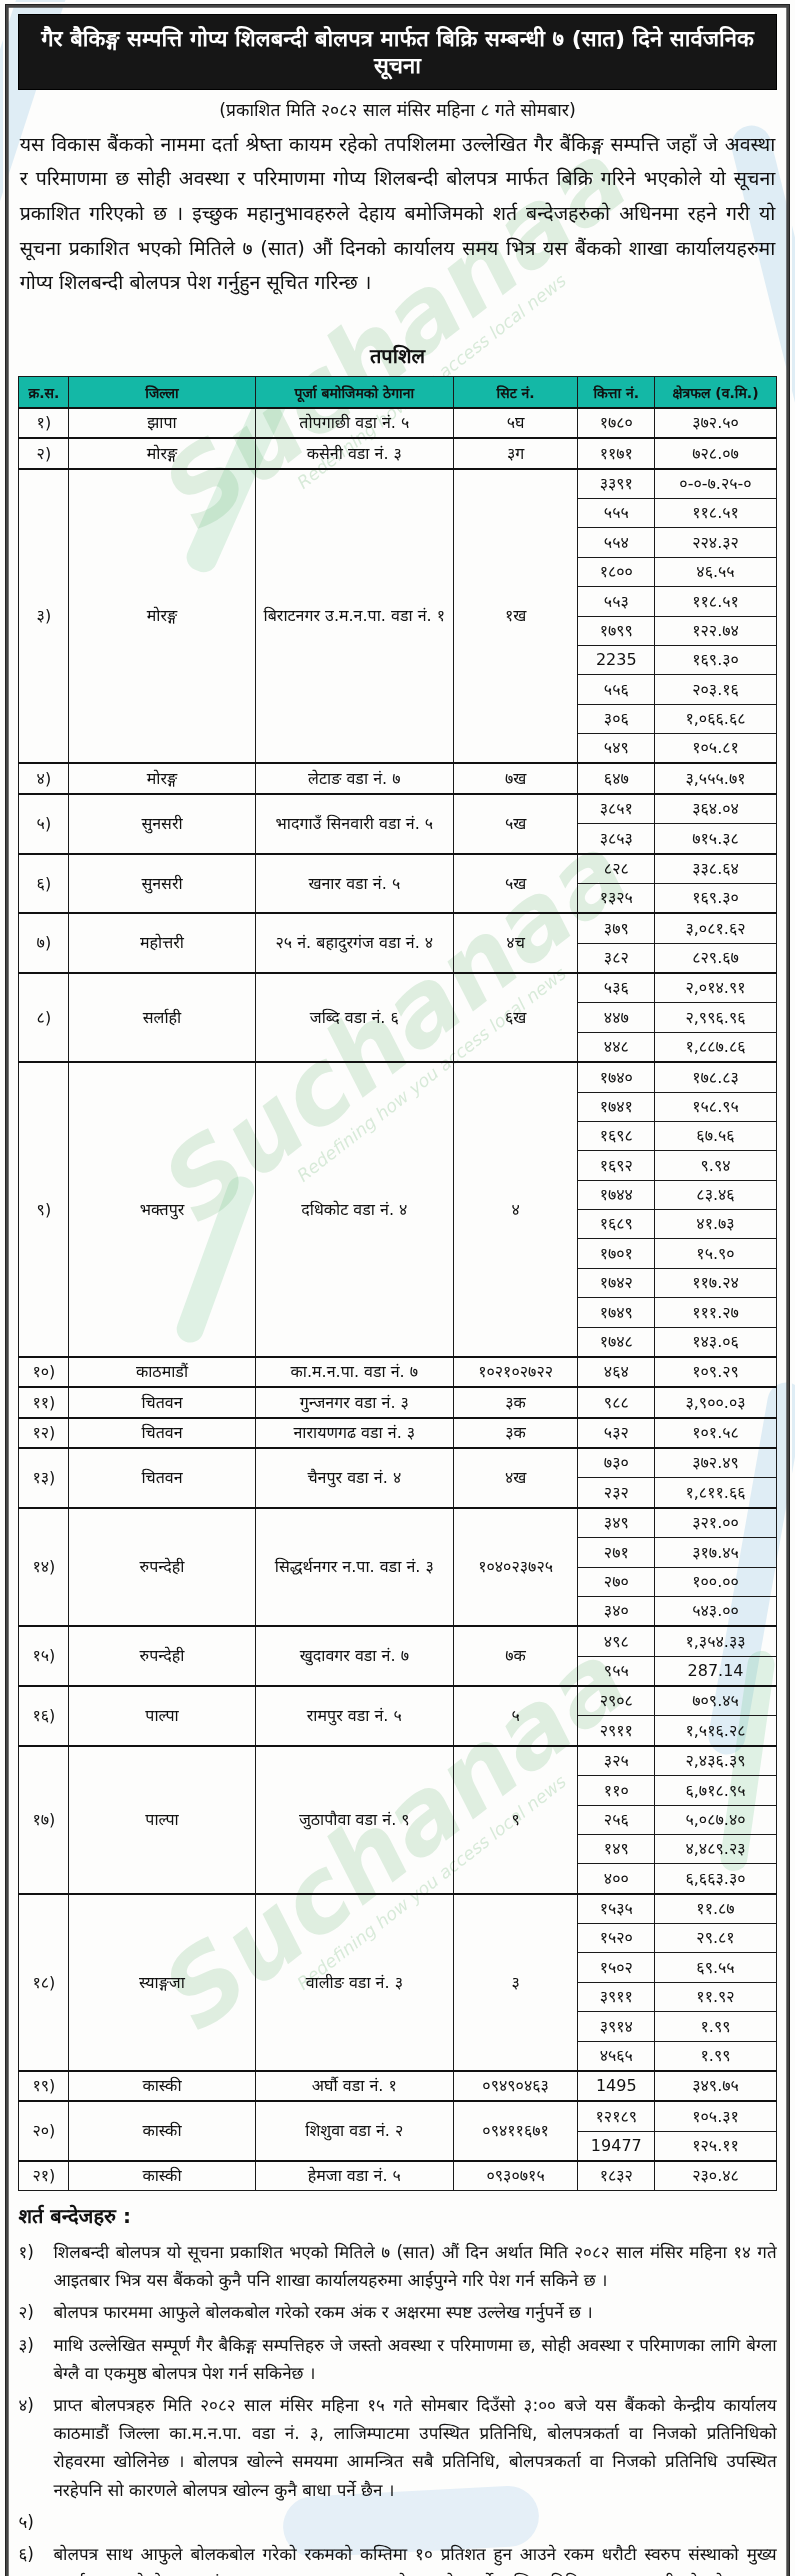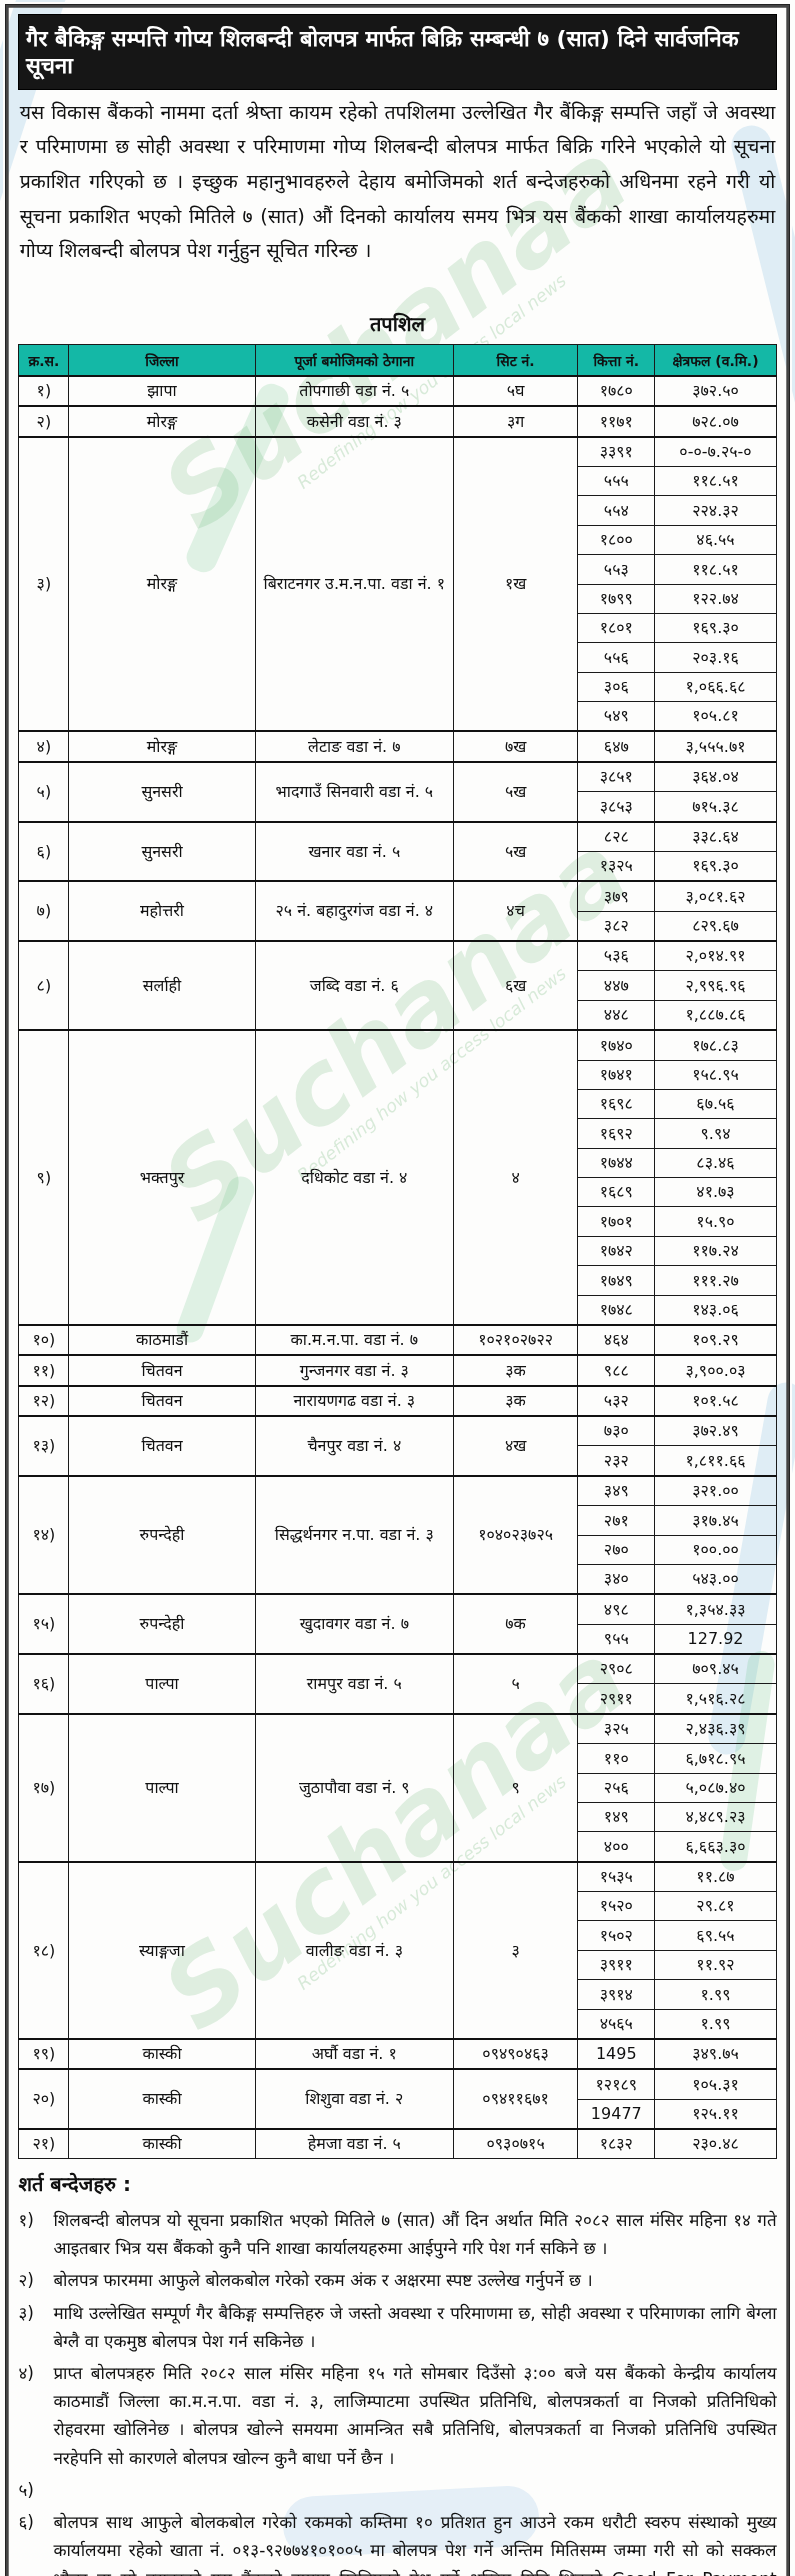--- a/index.html
+++ b/index.html
@@ -51,20 +51,21 @@
   .bs3{right:20px;top:1380px;width:37px;height:377px;transform:rotate(10deg);border-radius:27px;}
   .bs4{left:283px;top:2491px;width:256px;height:61px;transform:rotate(-3deg);border-radius:34px;background:rgba(120,180,225,0.18);}
   .green-shape{position:absolute;z-index:0;pointer-events:none;background:rgba(90,190,120,0.18);}
   .gs1{left:222px;top:377px;width:31px;height:202px;transform:rotate(24deg);border-radius:13.5px;}
   .gs2{left:202px;top:1172px;width:27px;height:175px;transform:rotate(20deg);border-radius:13.5px;}
   .gs3{left:734px;top:1650px;width:27px;height:222px;transform:rotate(8deg);border-radius:13.5px;}
 
   .title-bar{
     background:#161616;
     color:#fff;
+    text-align:center;
     font-weight:bold;
     font-size:22px;
     line-height:1.25;
     padding:9.4px 6.7px;
     border:1.3px solid #000;
   }
   .pub-line{
     text-align:center;
     font-size:17.5px;
     padding:6.7px 0 1.3px 0;
@@ -132,20 +133,21 @@
   <div class="blue-shape bs3"></div>
   <div class="blue-shape bs4"></div>
   <div class="green-shape gs1"></div>
   <div class="green-shape gs2"></div>
   <div class="green-shape gs3"></div>
 
   <div class="frame">
 
     <div class="title-bar">गैर बैकिङ्ग सम्पत्ति गोप्य शिलबन्दी बोलपत्र मार्फत बिक्रि सम्बन्धी ७ (सात) दिने सार्वजनिक सूचना</div>
 
+    <div class="pub-line">(प्रकाशित मिति २०८२ साल मंसिर महिना ८ गते सोमबार)</div>
 
     <div class="intro">यस विकास बैंकको नाममा दर्ता श्रेष्ता कायम रहेको तपशिलमा उल्लेखित गैर बैंकिङ्ग सम्पत्ति जहाँ जे अवस्था र परिमाणमा छ सोही अवस्था र परिमाणमा गोप्य शिलबन्दी बोलपत्र मार्फत बिक्रि गरिने भएकोले यो सूचना प्रकाशित गरिएको छ । इच्छुक महानुभावहरुले देहाय बमोजिमको शर्त बन्देजहरुको अधिनमा रहने गरी यो सूचना प्रकाशित भएको मितिले ७ (सात) औं दिनको कार्यालय समय भित्र यस बैंकको शाखा कार्यालयहरुमा गोप्य शिलबन्दी बोलपत्र पेश गर्नुहुन सूचित गरिन्छ ।</div>
 
     <div class="tapasil">तपशिल</div>
 
     <table class="props">
       <colgroup>
         <col style="width:6.6%">
           <col style="width:24.6%">
           <col style="width:26.2%">
@@ -202,21 +204,21 @@
           </tr>
           <tr>
             <td class="kitta">५५३</td>
             <td class="area">११८.५१</td>
           </tr>
           <tr>
             <td class="kitta">१७९९</td>
             <td class="area">१२२.७४</td>
           </tr>
           <tr>
-            <td class="kitta">१८०१</td>
+            <td class="kitta">2235</td>
             <td class="area">१६९.३०</td>
           </tr>
           <tr>
             <td class="kitta">५५६</td>
             <td class="area">२०३.१६</td>
           </tr>
           <tr>
             <td class="kitta">३०६</td>
             <td class="area">१,०६६.६८</td>
           </tr>
@@ -387,21 +389,21 @@
           <tr class="group-start">
             <td rowspan="2">१५)</td>
             <td rowspan="2">रुपन्देही</td>
             <td rowspan="2">खुदावगर वडा नं. ७</td>
             <td rowspan="2">७क</td>
             <td class="kitta">४९८</td>
             <td class="area">१,३५४.३३</td>
           </tr>
           <tr>
             <td class="kitta">९५५</td>
-            <td class="area">127.92</td>
+            <td class="area">287.14</td>
           </tr>
           <tr class="group-start">
             <td rowspan="2">१६)</td>
             <td rowspan="2">पाल्पा</td>
             <td rowspan="2">रामपुर वडा नं. ५</td>
             <td rowspan="2">५</td>
             <td class="kitta">२९०८</td>
             <td class="area">७०९.४५</td>
           </tr>
           <tr>

